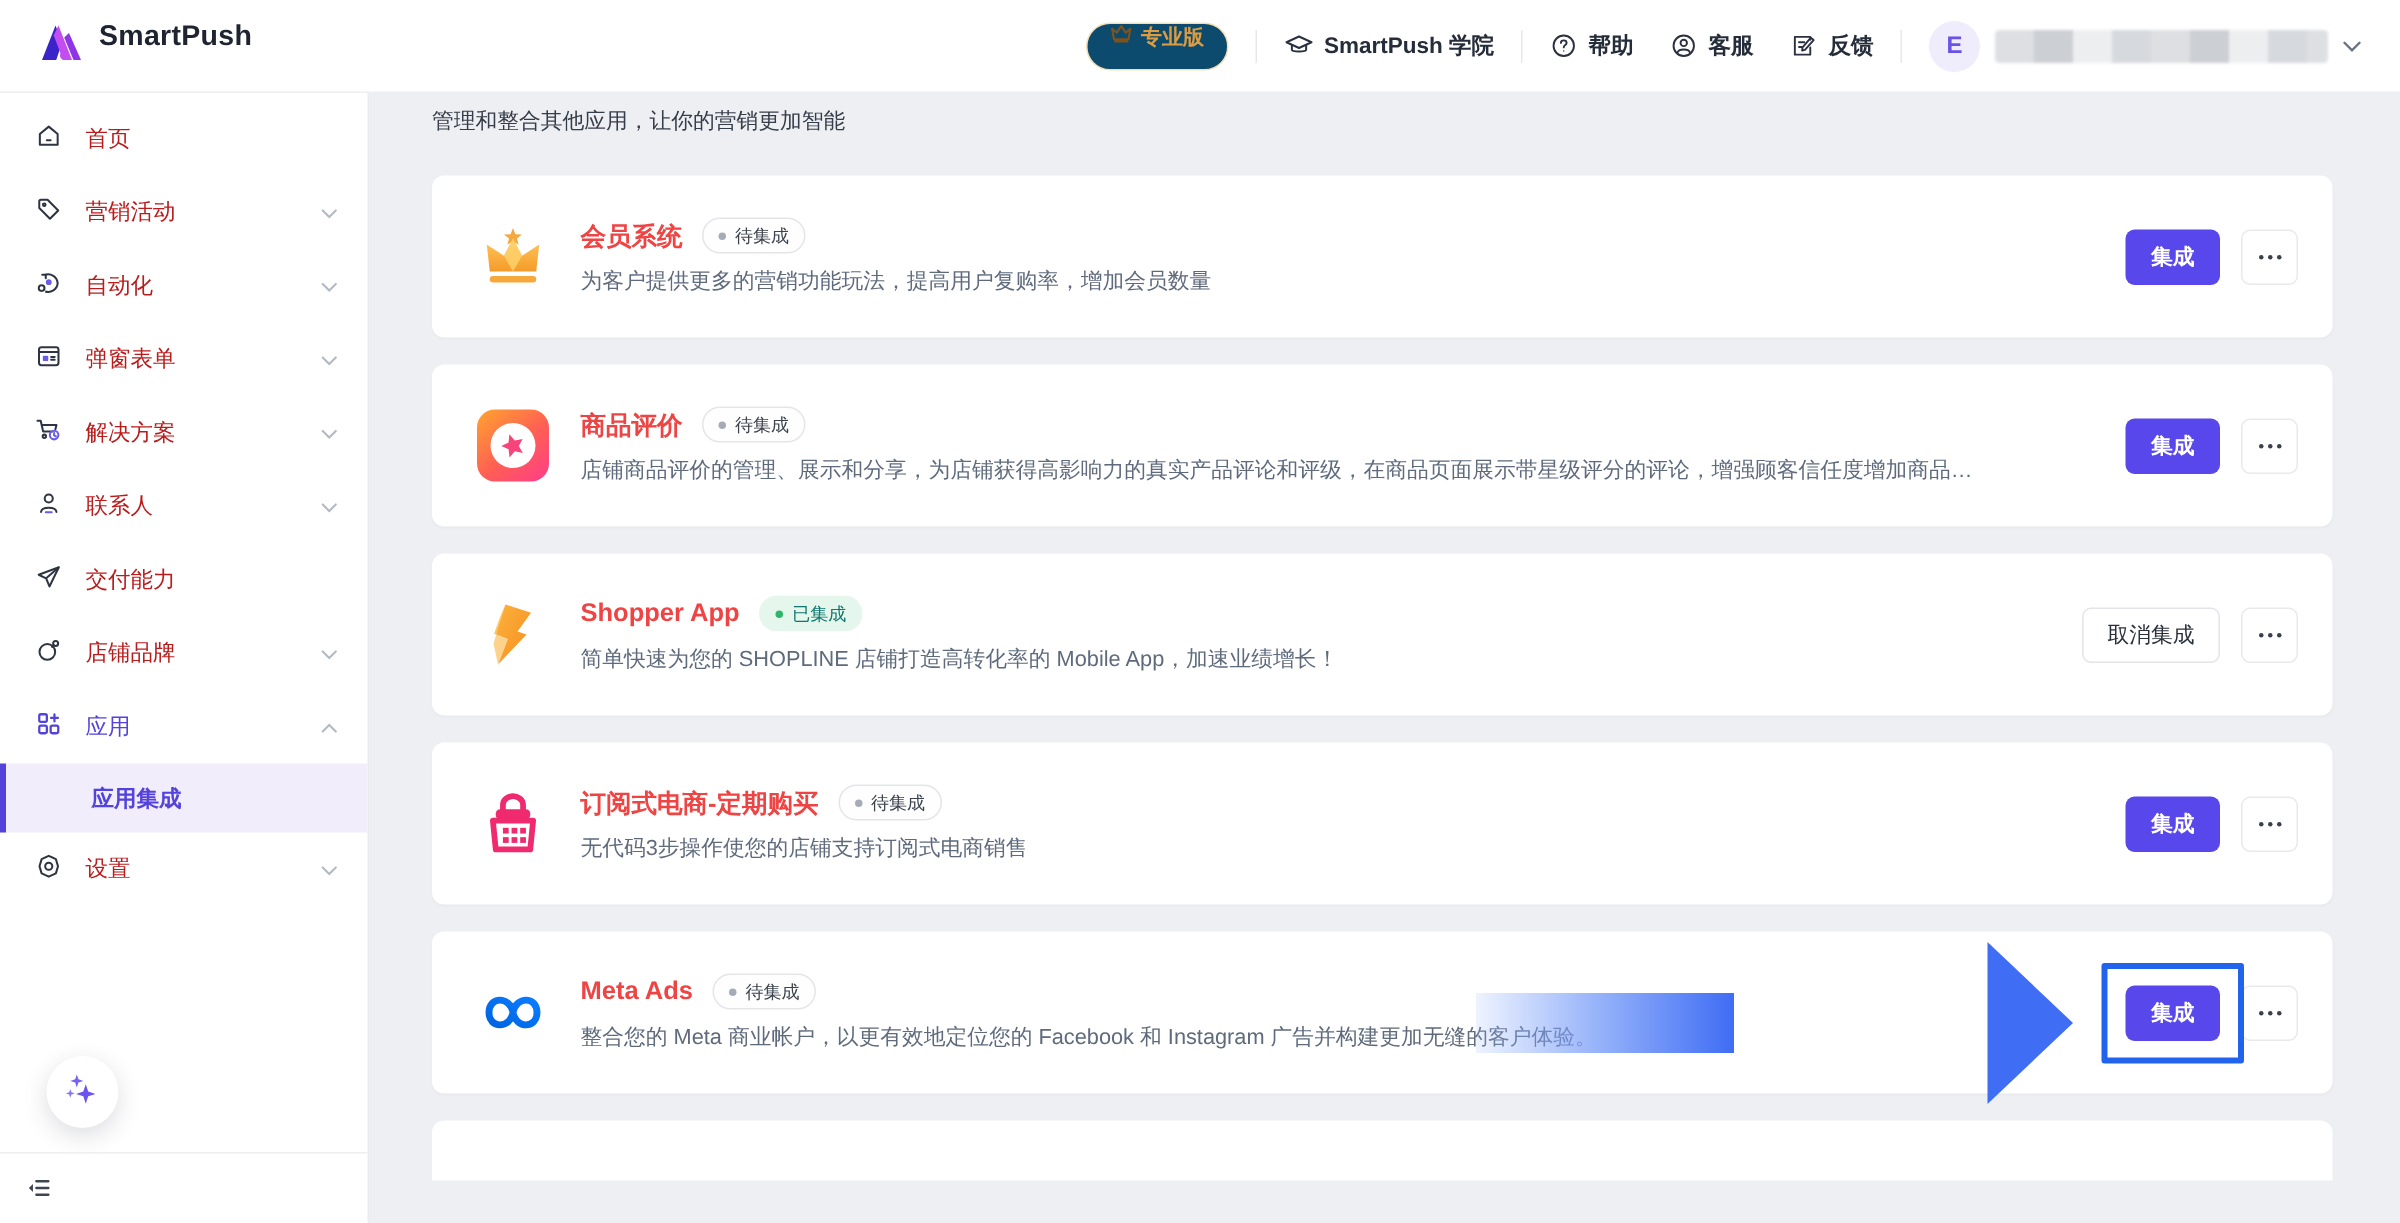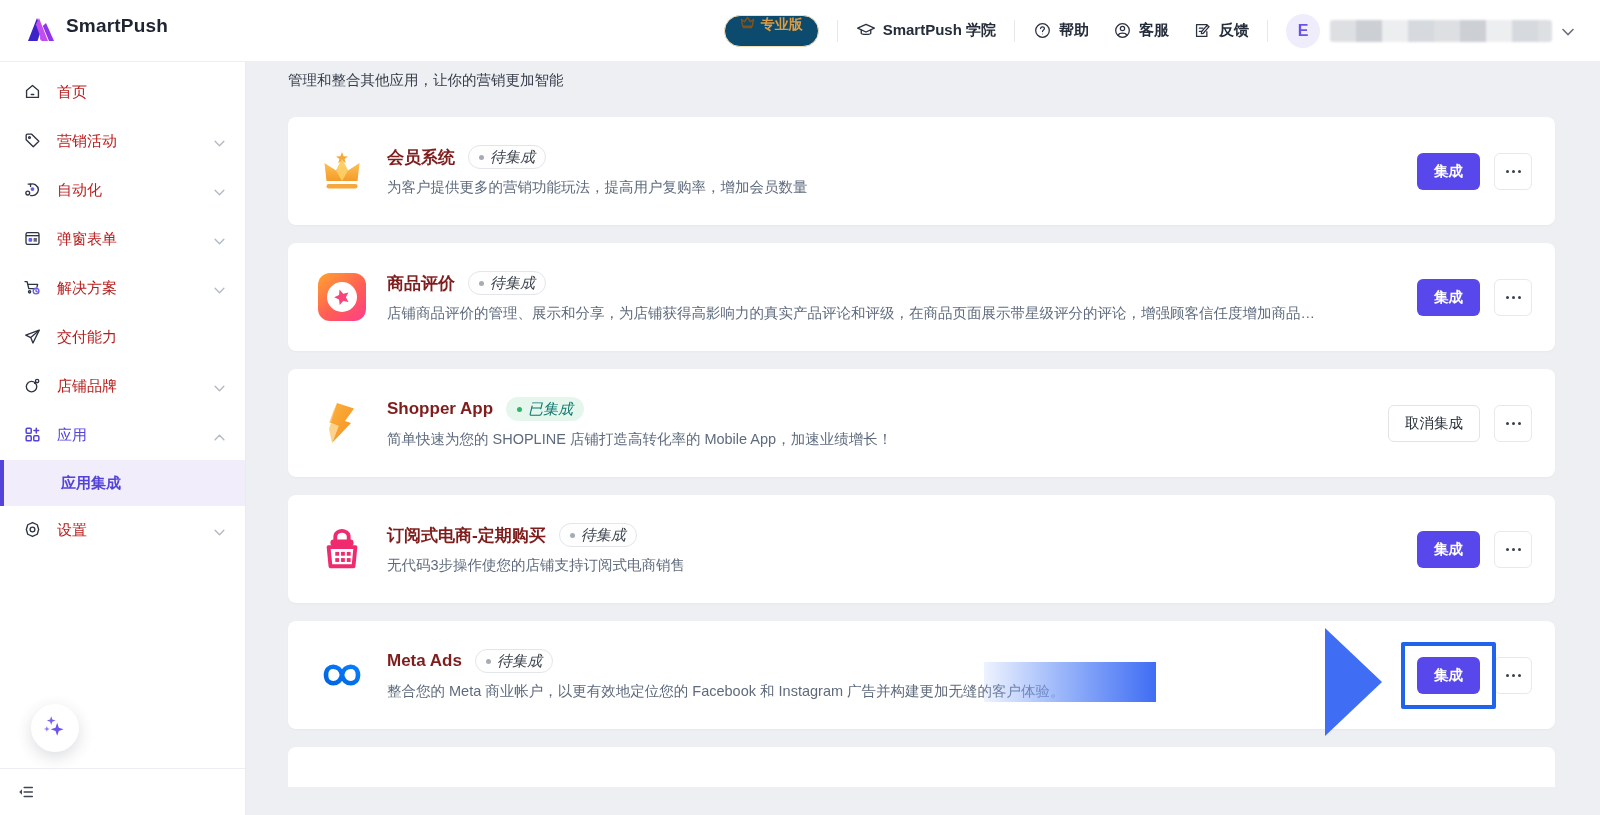--- a/index.html
+++ b/index.html
@@ -49,23 +49,23 @@
   .main { margin-left:246px; padding:20px 45px 0 42px; }
   .page-title { font-size:25px; font-weight:700; color:#14171C; margin:8px 0 10px; }
   .page-sub { font-size:14.5px; color:#363D4A; }
   .cards { margin-top:27px; display:flex; flex-direction:column; gap:18px; }
   .card { position:relative; background:#fff; border-radius:8px; height:108px; display:flex;
     align-items:center; padding:0 23px 0 30px; box-shadow:0 1px 2px rgba(20,25,35,.03); }
   .card-icon { width:48px; height:48px; margin-right:21px; flex:0 0 auto; display:flex;
     align-items:center; justify-content:center; }
   .card-body { display:flex; flex-direction:column; gap:9px; min-width:0; }
   .card-head { display:flex; align-items:center; gap:13px; }
-  .card-title { font-size:17px; font-weight:700; color:#7f1d1d; }
+  .card-title { font-size:17px; font-weight:700; color:#ef4444; }
   .pill { display:inline-flex; align-items:center; gap:6px; height:24px; padding:0 10px;
-    border-radius:999px; font-size:15px;font-style:italic; }
+    border-radius:999px; font-size:12px; }
   .pill .dot { width:5px; height:5px; border-radius:50%; }
   .pill.pending { border:1px solid #E3E5E9; background:#FEFEFE; color:#3C434E; }
   .pill.pending .dot { background:#A6ACB5; }
   .pill.done { border:1px solid transparent; background:#E5F7EC; color:#0f766e; }
   .pill.done .dot { background:#2EB567; }
   .card-desc { font-size:14.5px; color:#5F6B7D; white-space:nowrap; overflow:hidden;
     text-overflow:ellipsis; max-width:940px; }
   .card-actions { margin-left:auto; display:flex; align-items:center; gap:14px; flex:0 0 auto; }
   .btn { height:37px; border-radius:6px; font-size:14.5px; cursor:pointer;
     font-family:inherit; display:flex; align-items:center; justify-content:center; }
@@ -225,20 +225,31 @@
             <circle cx="8.3" cy="17.5" r="1.4"></circle>
             <circle cx="16.5" cy="16.5" r="3.6" stroke="#6A5BEA"></circle>
             <path d="M16.5 14.8 V16.7 L18 17.6" stroke="#6A5BEA"></path>
           </svg></span>
       <span>解决方案</span>
       <span class="chev"><svg width="11" height="7" viewBox="0 0 12 8" fill="none" stroke="#B4BAC3" stroke-width="1.6" stroke-linecap="round">
             <path d="M1 1.5 L6 6.5 L11 1.5"></path>
           </svg></span>
     </div>
     <div class="nav-item">
+      <span><svg width="19" height="19" viewBox="0 0 24 24" fill="none" stroke="#2E3442" stroke-width="1.7" stroke-linecap="round">
+            <circle cx="12" cy="8" r="3.4"></circle>
+            <path d="M5.5 19.3 C6.2 14.6 17.8 14.6 18.5 19.3"></path>
+            <path d="M9.5 19.6 H14.5" stroke="#6A5BEA"></path>
+          </svg></span>
+      <span>联系人</span>
+      <span class="chev"><svg width="11" height="7" viewBox="0 0 12 8" fill="none" stroke="#B4BAC3" stroke-width="1.6" stroke-linecap="round">
+            <path d="M1 1.5 L6 6.5 L11 1.5"></path>
+          </svg></span>
+    </div>
+    <div class="nav-item">
       <span><svg width="19" height="19" viewBox="0 0 24 24" fill="none" stroke="#2E3442" stroke-width="1.7" stroke-linejoin="round">
             <path d="M20.5 4 L3.5 10.3 L9.8 13.3 L12.6 20.2 Z"></path>
             <path d="M9.8 13.3 L20.5 4"></path>
           </svg></span>
       <span>交付能力</span>
     </div>
     <div class="nav-item">
       <span><svg width="19" height="19" viewBox="0 0 24 24" fill="none" stroke="#2E3442" stroke-width="1.7">
             <circle cx="10.8" cy="13.4" r="6.6"></circle>
             <circle cx="17.8" cy="6.4" r="2.1"></circle>

